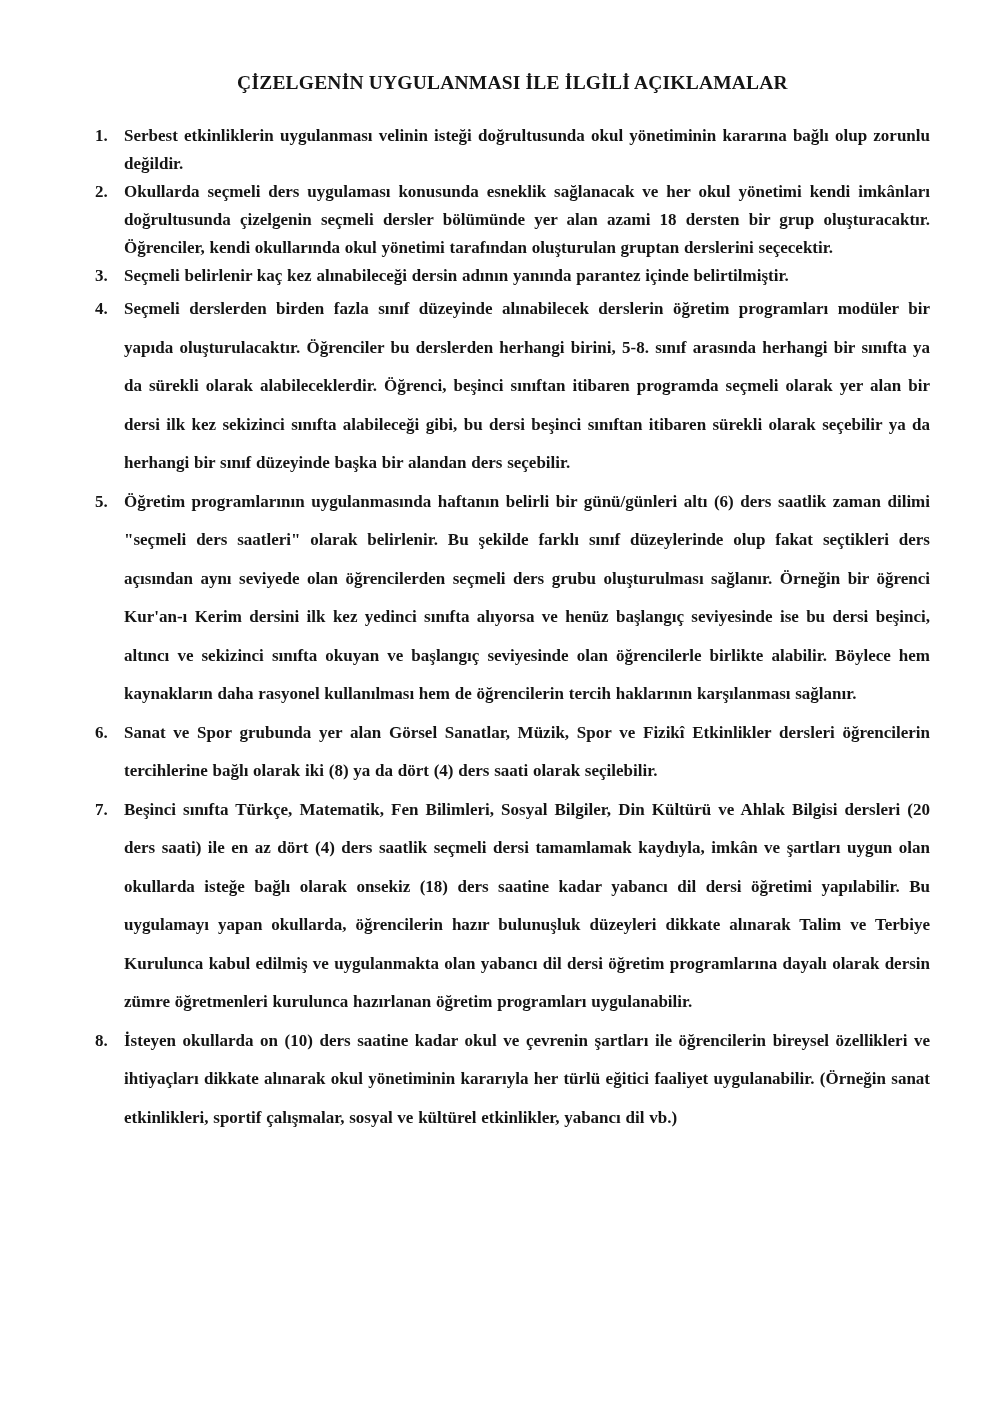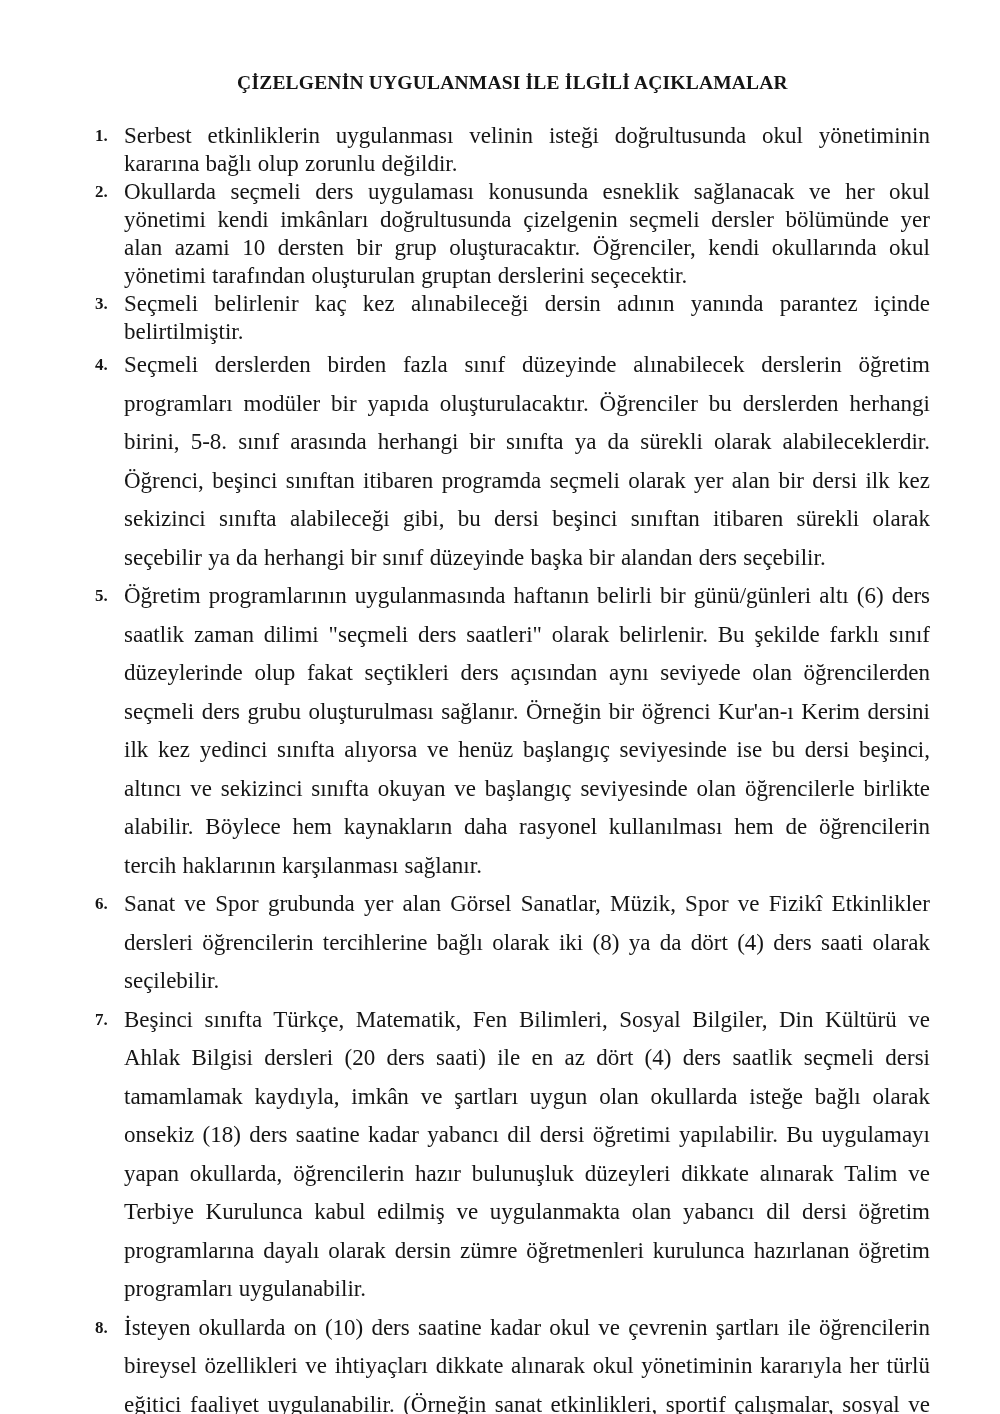--- a/index.html
+++ b/index.html
@@ -39,22 +39,23 @@
   .item .num {
     flex: 0 0 29px;
     width: 29px;
     font-weight: bold;
     font-size: 17px;
   }
   .item .txt {
     flex: 1 1 auto;
     text-align: justify;
     text-align-last: left;
-    font-size: 23px;
+    font-size: 17px;
     word-spacing: 0.5px;
+    font-weight: bold;
   }
   
   .item.tight .num,
   .item.tight .txt {
     line-height: 28px;
   }
   
   .item.loose .num,
   .item.loose .txt {
     line-height: 38.5px;
@@ -68,21 +69,21 @@
 
   <div class="items">
 
     <div class="item tight">
       <span class="num">1.</span>
       <div class="txt">Serbest etkinliklerin uygulanması velinin isteği doğrultusunda okul yönetiminin kararına bağlı olup zorunlu değildir.</div>
     </div>
 
     <div class="item tight">
       <span class="num">2.</span>
-      <div class="txt">Okullarda seçmeli ders uygulaması konusunda esneklik sağlanacak ve her okul yönetimi kendi imkânları doğrultusunda çizelgenin seçmeli dersler bölümünde yer alan azami 10 dersten bir grup oluşturacaktır. Öğrenciler, kendi okullarında okul yönetimi tarafından oluşturulan gruptan derslerini seçecektir.</div>
+      <div class="txt">Okullarda seçmeli ders uygulaması konusunda esneklik sağlanacak ve her okul yönetimi kendi imkânları doğrultusunda çizelgenin seçmeli dersler bölümünde yer alan azami 18 dersten bir grup oluşturacaktır. Öğrenciler, kendi okullarında okul yönetimi tarafından oluşturulan gruptan derslerini seçecektir.</div>
     </div>
 
     <div class="item tight">
       <span class="num">3.</span>
       <div class="txt">Seçmeli belirlenir kaç kez alınabileceği dersin adının yanında parantez içinde belirtilmiştir.</div>
     </div>
 
     <div class="item loose">
       <span class="num">4.</span>
       <div class="txt">Seçmeli derslerden birden fazla sınıf düzeyinde alınabilecek derslerin öğretim programları modüler bir yapıda oluşturulacaktır. Öğrenciler bu derslerden herhangi birini, 5-8. sınıf arasında herhangi bir sınıfta ya da sürekli olarak alabileceklerdir. Öğrenci, beşinci sınıftan itibaren programda seçmeli olarak yer alan bir dersi ilk kez sekizinci sınıfta alabileceği gibi, bu dersi beşinci sınıftan itibaren sürekli olarak seçebilir ya da herhangi bir sınıf düzeyinde başka bir alandan ders seçebilir.</div>

